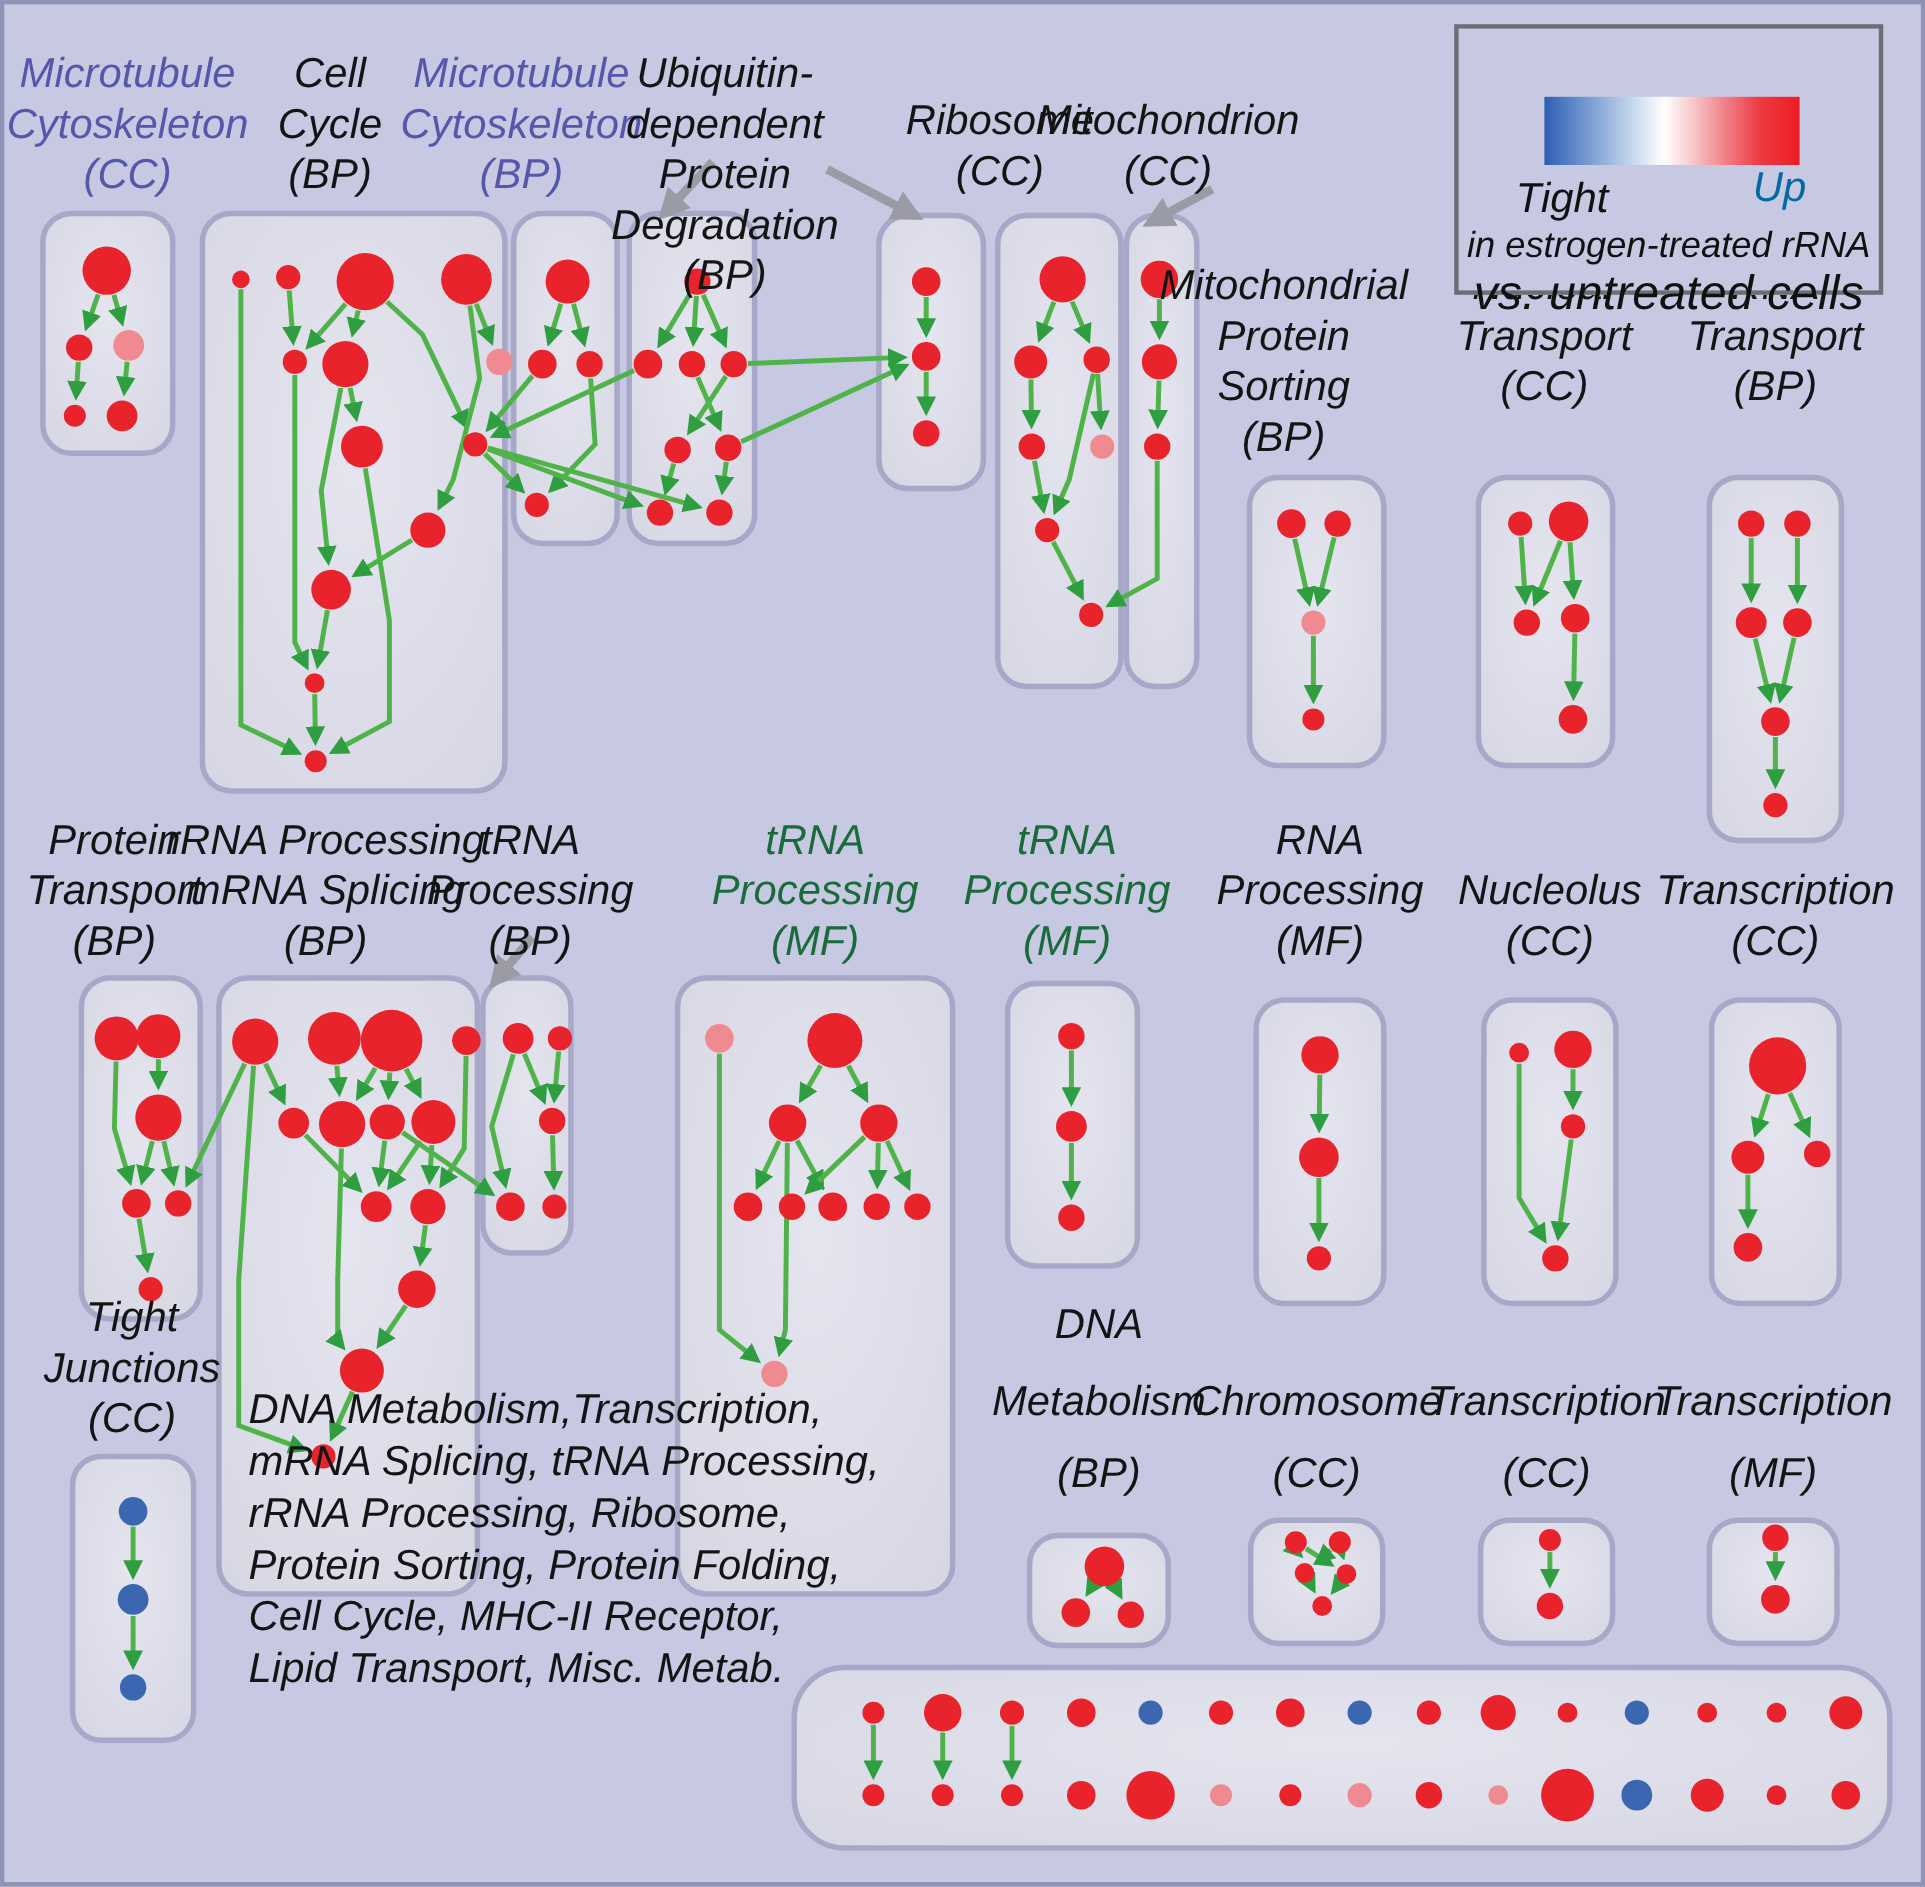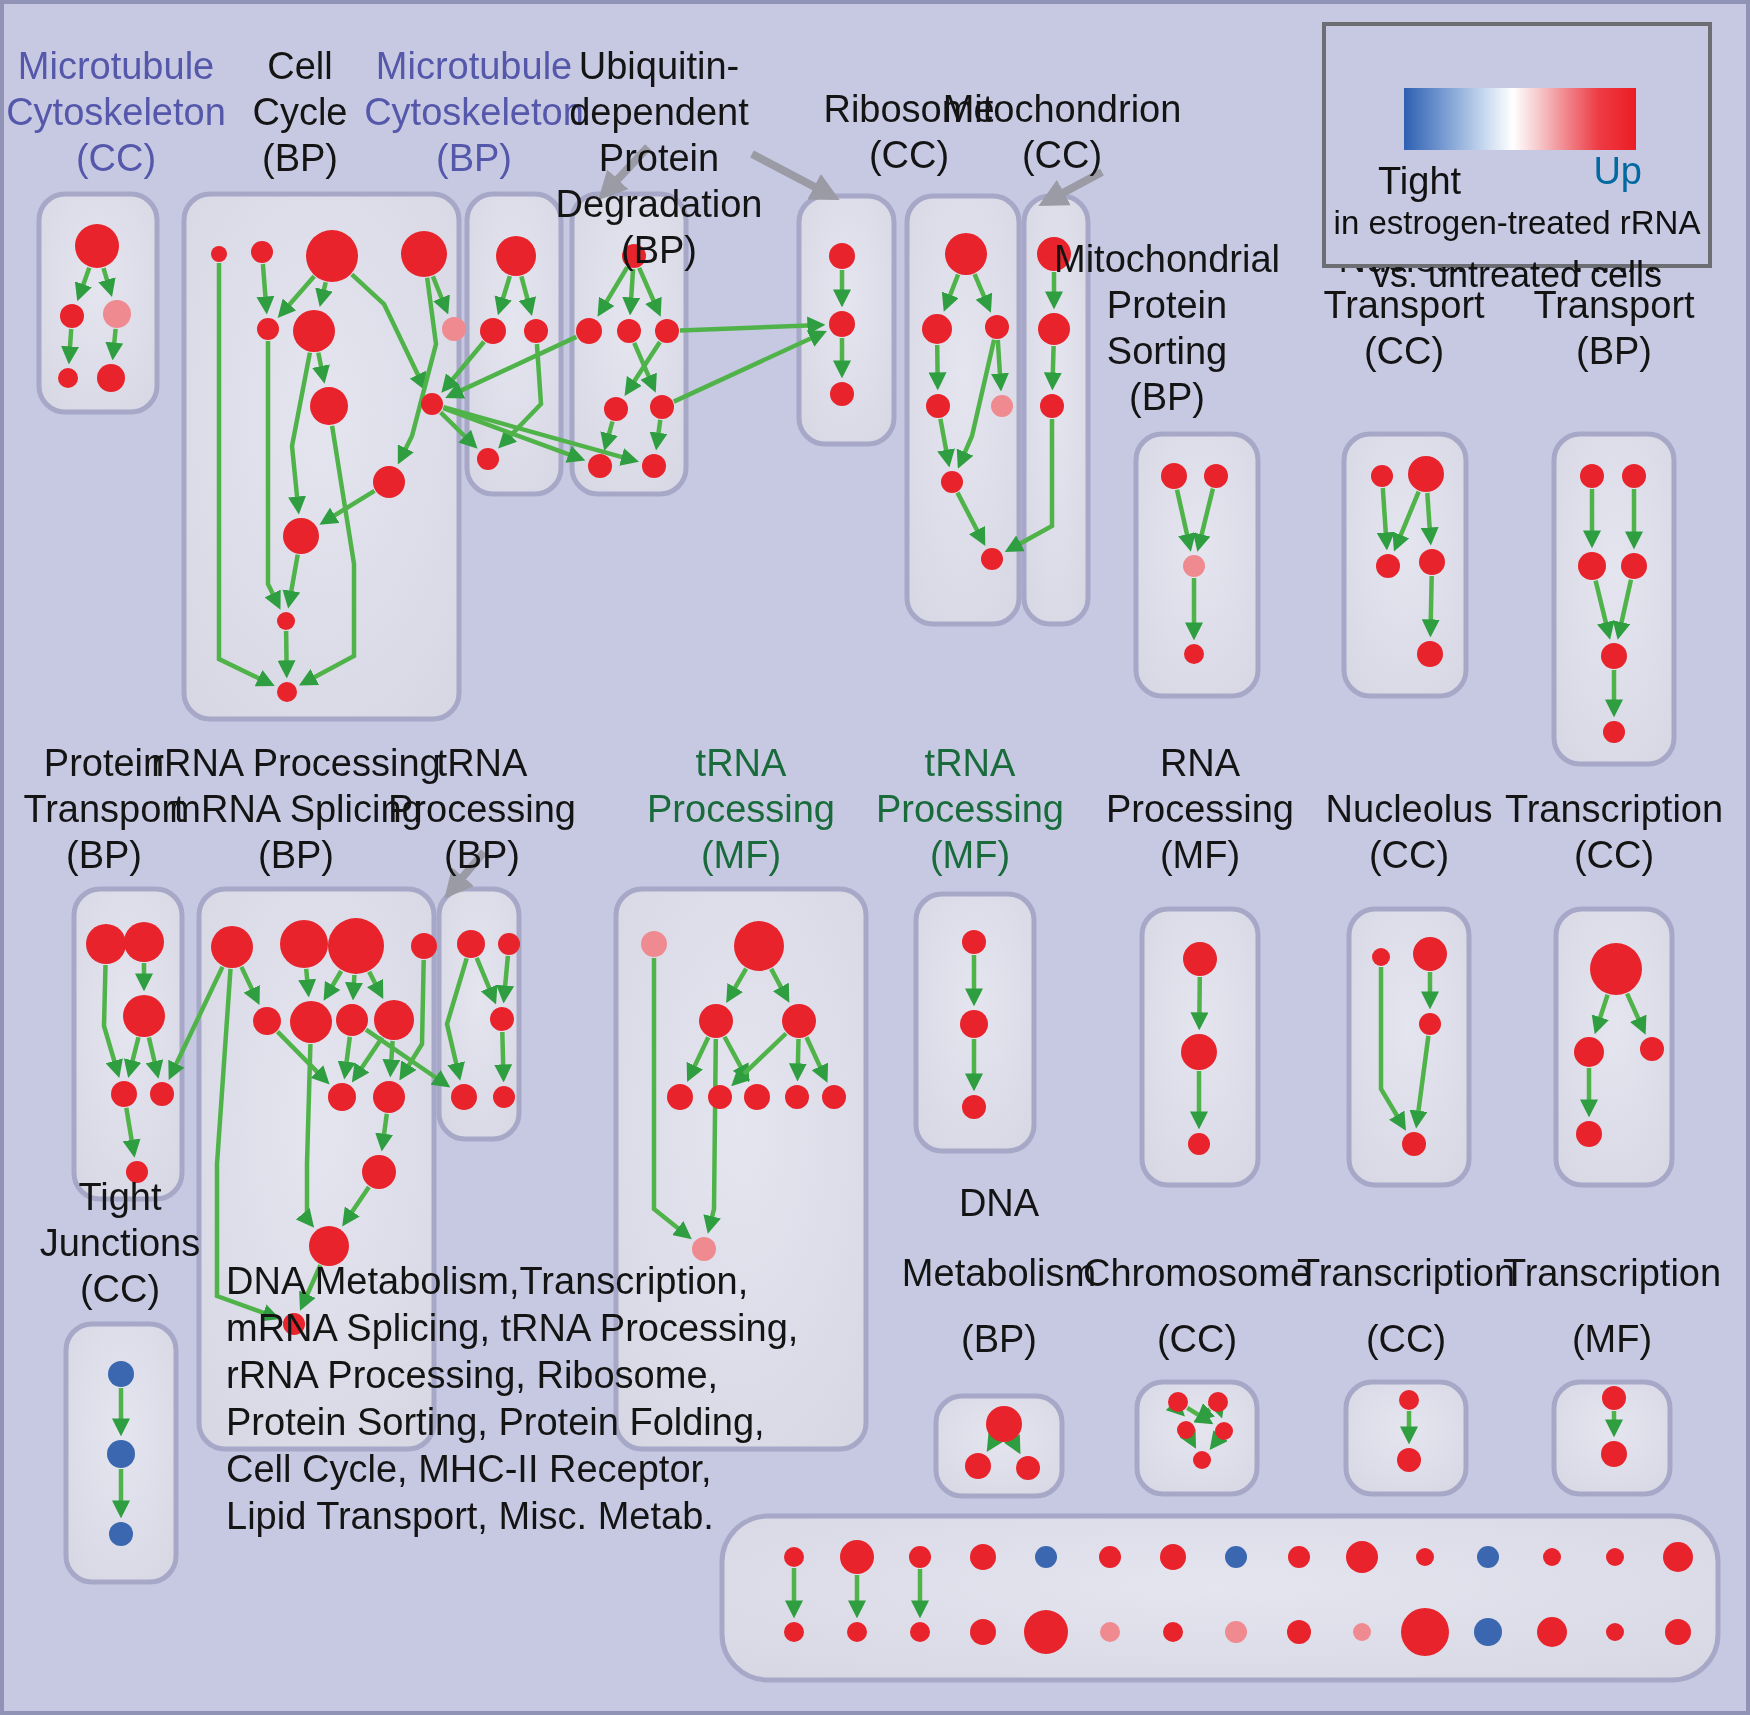--- a/index.html
+++ b/index.html
@@ -1,37 +1,38 @@
 <!DOCTYPE html>
 <html><head>
 <meta charset="utf-8">
 <style>
   html,body{margin:0;padding:0;background:#9b9db8;}
   *{box-sizing:border-box;}
   .stage{
     position:relative;width:1750px;height:1715px;background:#c7c9e2;
     font-family:"Liberation Sans", sans-serif;overflow:hidden;
     border:4px solid #9093b6;
+    font-style:italic;
   }
   svg text{font-family:"Liberation Sans", sans-serif;}
   .legend{
     position:absolute;left:1318px;top:18px;width:390px;height:246px;
     border:4px solid #6d6e74;background:#c7c9e2;z-index:5;
   }
   .legend-title{position:absolute;top:14px;left:0;width:100%;text-align:center;
     font-size:40px;color:#111;}
   .legend-bar{position:absolute;left:78px;top:62px;width:232px;height:62px;
     background:linear-gradient(90deg,#2d5fb2 0%,#7b9ed3 18%,#cdddf0 36%,#ffffff 47%,
       #f6c9cb 58%,#f0868c 70%,#ee3b44 84%,#ec1c24 100%);}
   .legend-down{position:absolute;left:52px;top:134px;font-size:38px;color:#111;}
   .legend-up{position:absolute;right:66px;top:124px;font-size:38px;color:#0369a1;}
   .legend-sub1{position:absolute;top:178px;left:0;width:100%;text-align:center;
     font-size:33px;color:#111;}
-  .legend-sub2{position:absolute;top:228px;left:0;width:100%;text-align:center;
-    font-size:36px;color:#111;}
+  .legend-sub2{position:absolute;top:216px;left:0;width:100%;text-align:center;
+    font-size:44px;color:#111;}
 </style>
 </head>
 <body>
 
 <div class="stage">
   <svg id="net" width="1750" height="1715" viewBox="0 0 1750 1715">
       <defs>
         <radialGradient id="boxgrad" cx="50%" cy="42%" r="75%">
           <stop offset="0%" stop-color="#e4e5ef"></stop>
           <stop offset="100%" stop-color="#d6d7e3"></stop>

